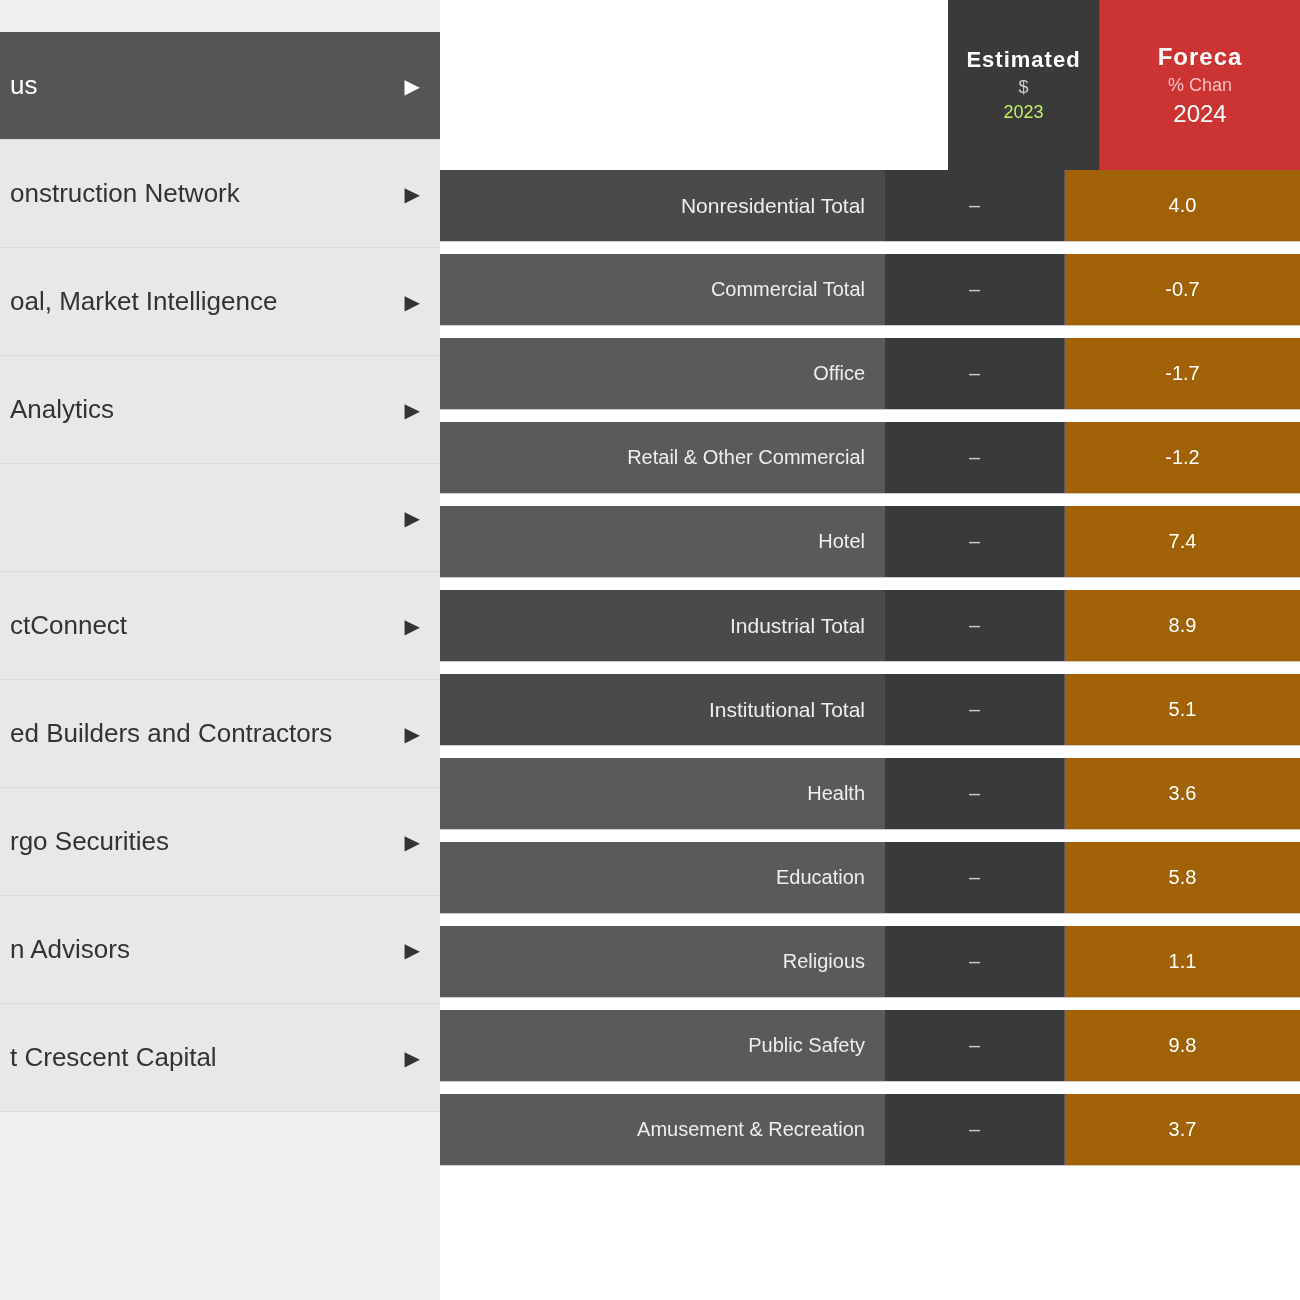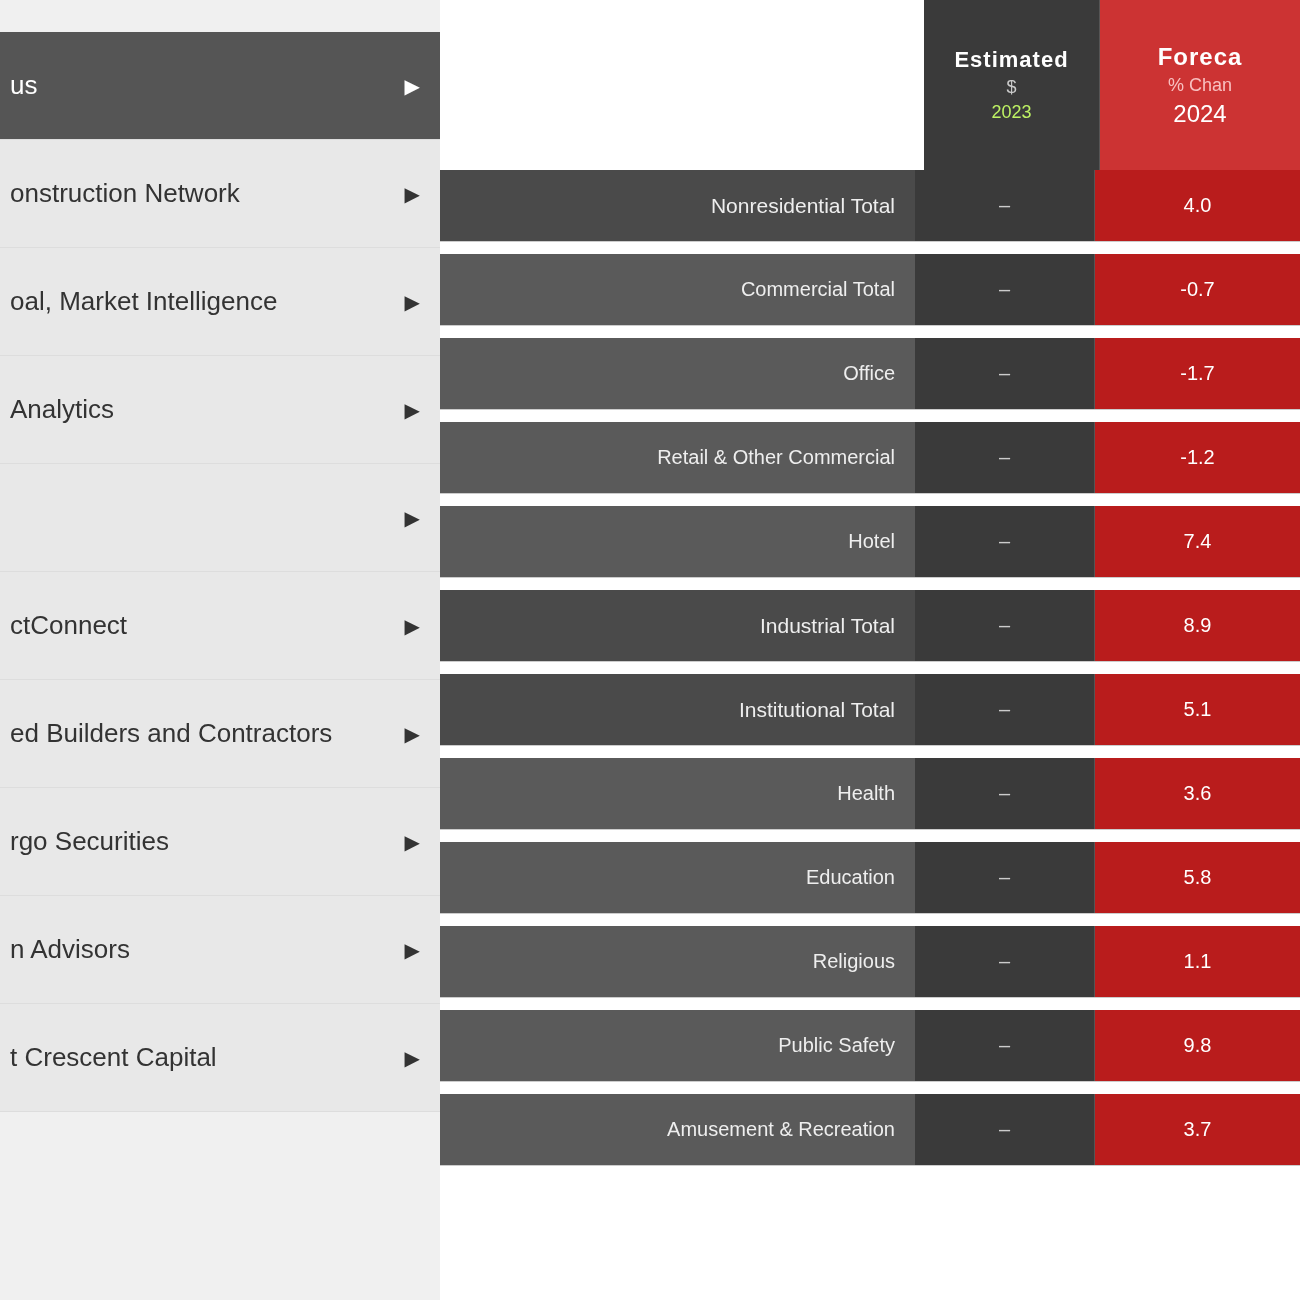--- a/index.html
+++ b/index.html
@@ -79,21 +79,21 @@
       flex-direction: row;
       height: 170px;
     }
 
     .header-spacer {
       flex: 1;
       background: #fff;
     }
 
     .header-estimated {
-      width: 176px;
+      width: 152px;
       background: #3a3a3a;
       display: flex;
       flex-direction: column;
       align-items: center;
       justify-content: center;
       border-right: 1px solid #555;
     }
 
     .header-estimated .col-title {
       font-size: 22px;
@@ -186,26 +186,26 @@
       color: #ccc;
       background: #3a3a3a;
       height: 100%;
       display: flex;
       align-items: center;
       justify-content: center;
       border-right: 1px solid #555;
     }
 
     .row-forecast {
-      width: 205px;
+      width: 235px;
       text-align: center;
       font-size: 20px;
       font-weight: 500;
       color: #fff;
-      background: #b91c1c;
+      background: #a16207;
       height: 100%;
       display: flex;
       align-items: center;
       justify-content: center;
     }
 
     .row-forecast.positive {
       color: #fff;
     }
 

